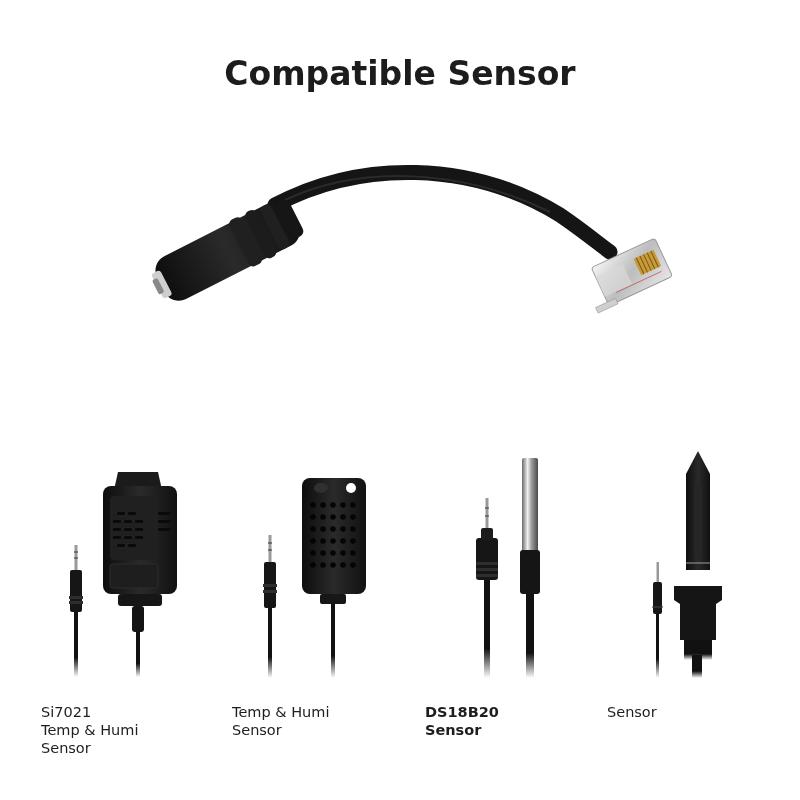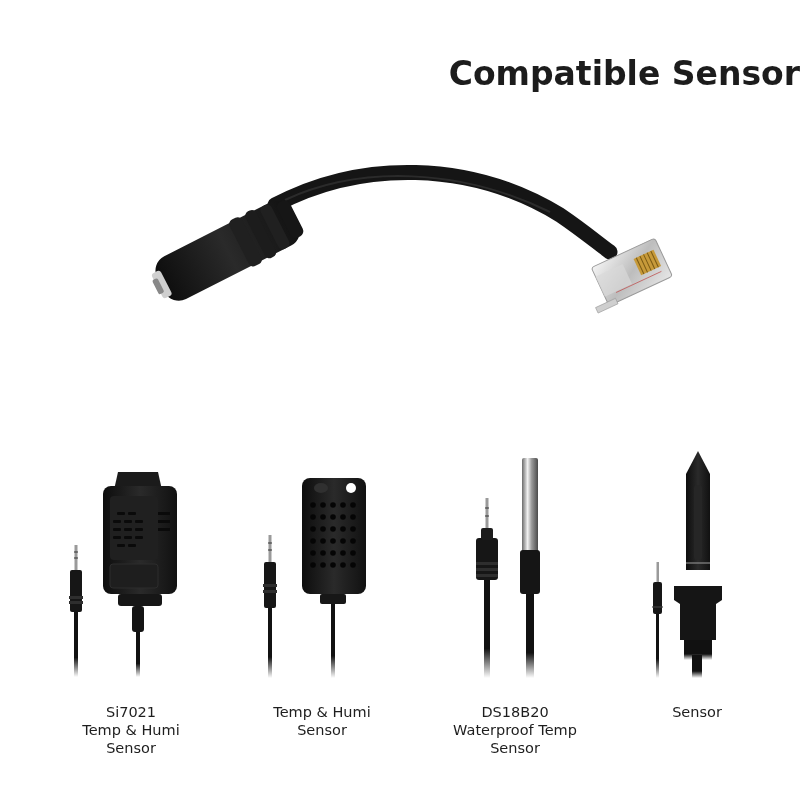--- a/index.html
+++ b/index.html
@@ -1,24 +1,24 @@
 <!DOCTYPE html>
 <html><head>
   <meta charset="utf-8">
   <style>
     * { margin: 0; padding: 0; box-sizing: border-box; }
     html, body { width: 800px; height: 800px; background: #ffffff; overflow: hidden; }
     body { position: relative; font-family: "DejaVu Sans", "Liberation Sans", sans-serif; color: #1e1e1e; }
     .title {
-      position: absolute; left: 0; top: 54px; width: 800px; text-align: right;
+      position: absolute; left: 0; top: 54px; width: 800px; text-align: center;
       font-size: 33px; font-weight: bold; letter-spacing: 0px; color: #1c1c1c;
     }
     .stage { position: absolute; left: 0; top: 0; width: 800px; height: 800px; }
     .label {
-      position: absolute; top: 703px; width: 180px; text-align: center;
+      position: absolute; top: 703px; width: 180px; text-align: left;
       font-size: 14.5px; line-height: 18px; color: #1e1e1e;
     }
     .label span { display: block; }
   </style>
 </head>
 <body>
 
 <div class="title">Compatible Sensor</div>
 
 <svg class="stage" width="800" height="800" viewBox="0 0 800 800">
@@ -193,20 +193,19 @@
 
 <div class="label" style="left:41px;">
   <span>Si7021</span>
   <span>Temp &amp; Humi</span>
   <span>Sensor</span>
 </div>
 <div class="label" style="left:232px;">
   <span>Temp &amp; Humi</span>
   <span>Sensor</span>
 </div>
-<div class="label" style="left:425px;">
+<div class="label" style="left:425px;font-weight:bold;">
   <span>DS18B20</span>
-  <span>Waterproof Temp</span>
   <span>Sensor</span>
 </div>
 <div class="label" style="left:607px;">
   <span>Sensor</span>
 </div>
 
 </body></html>

